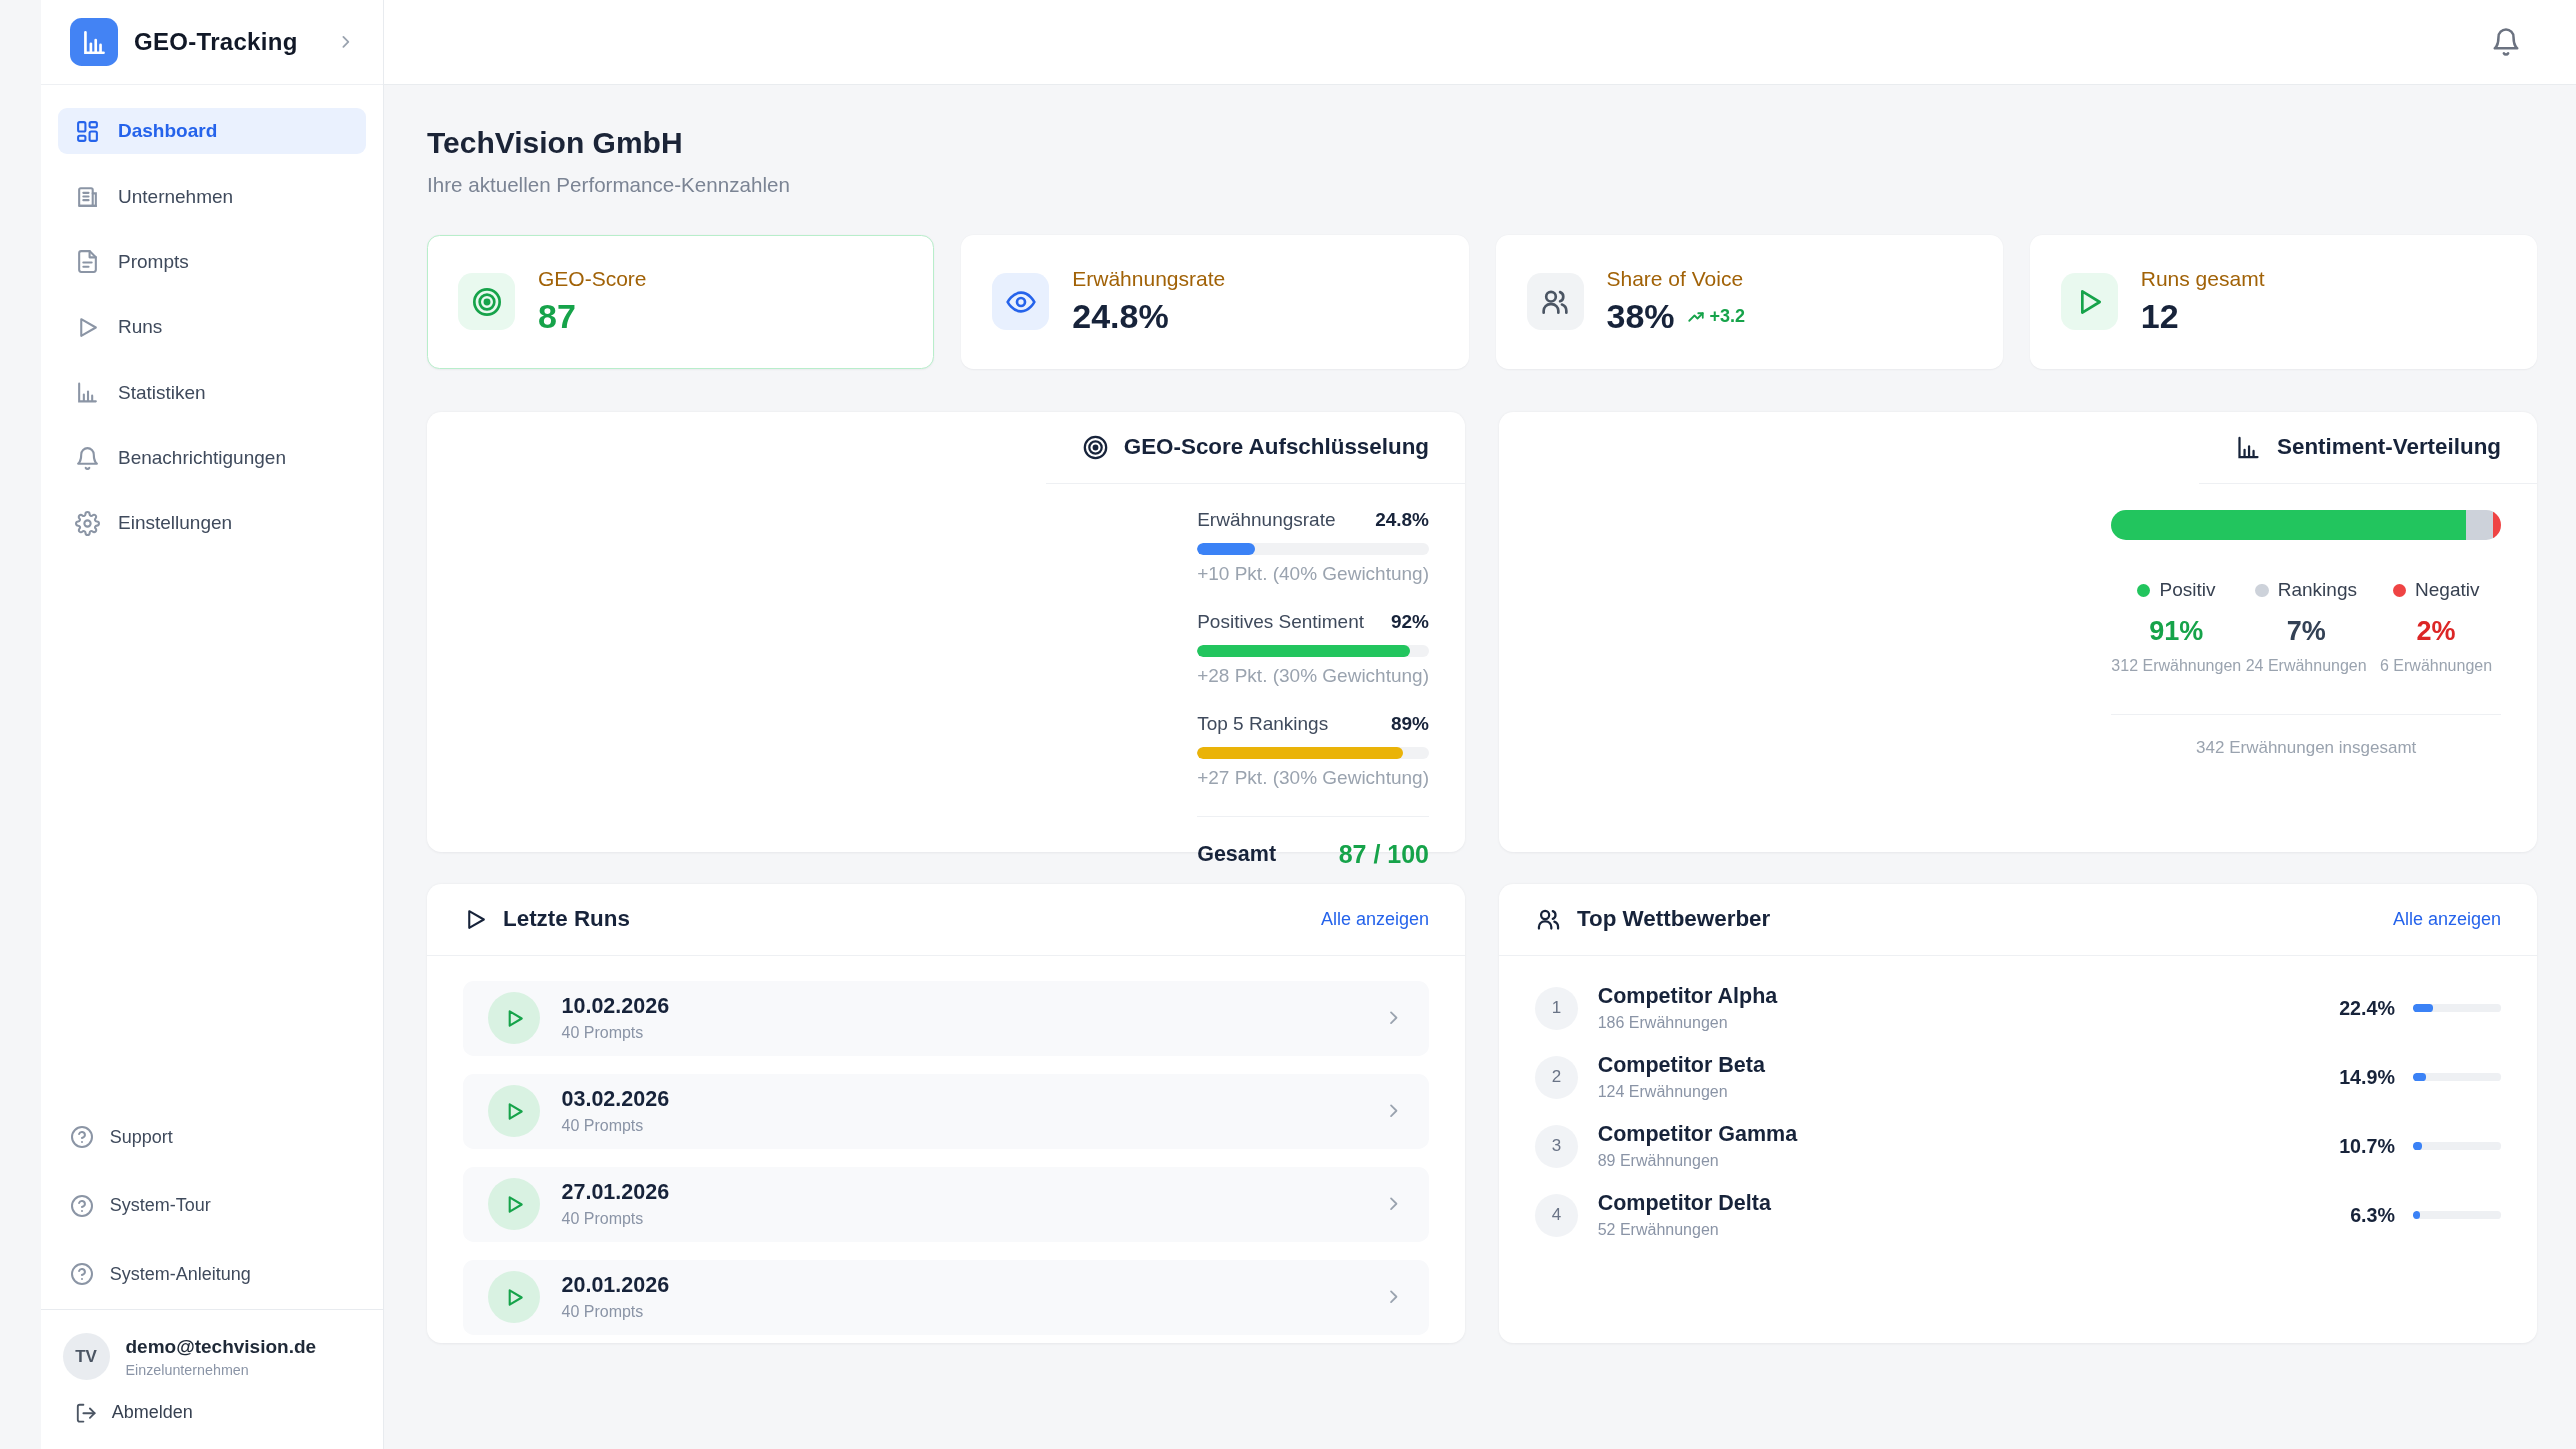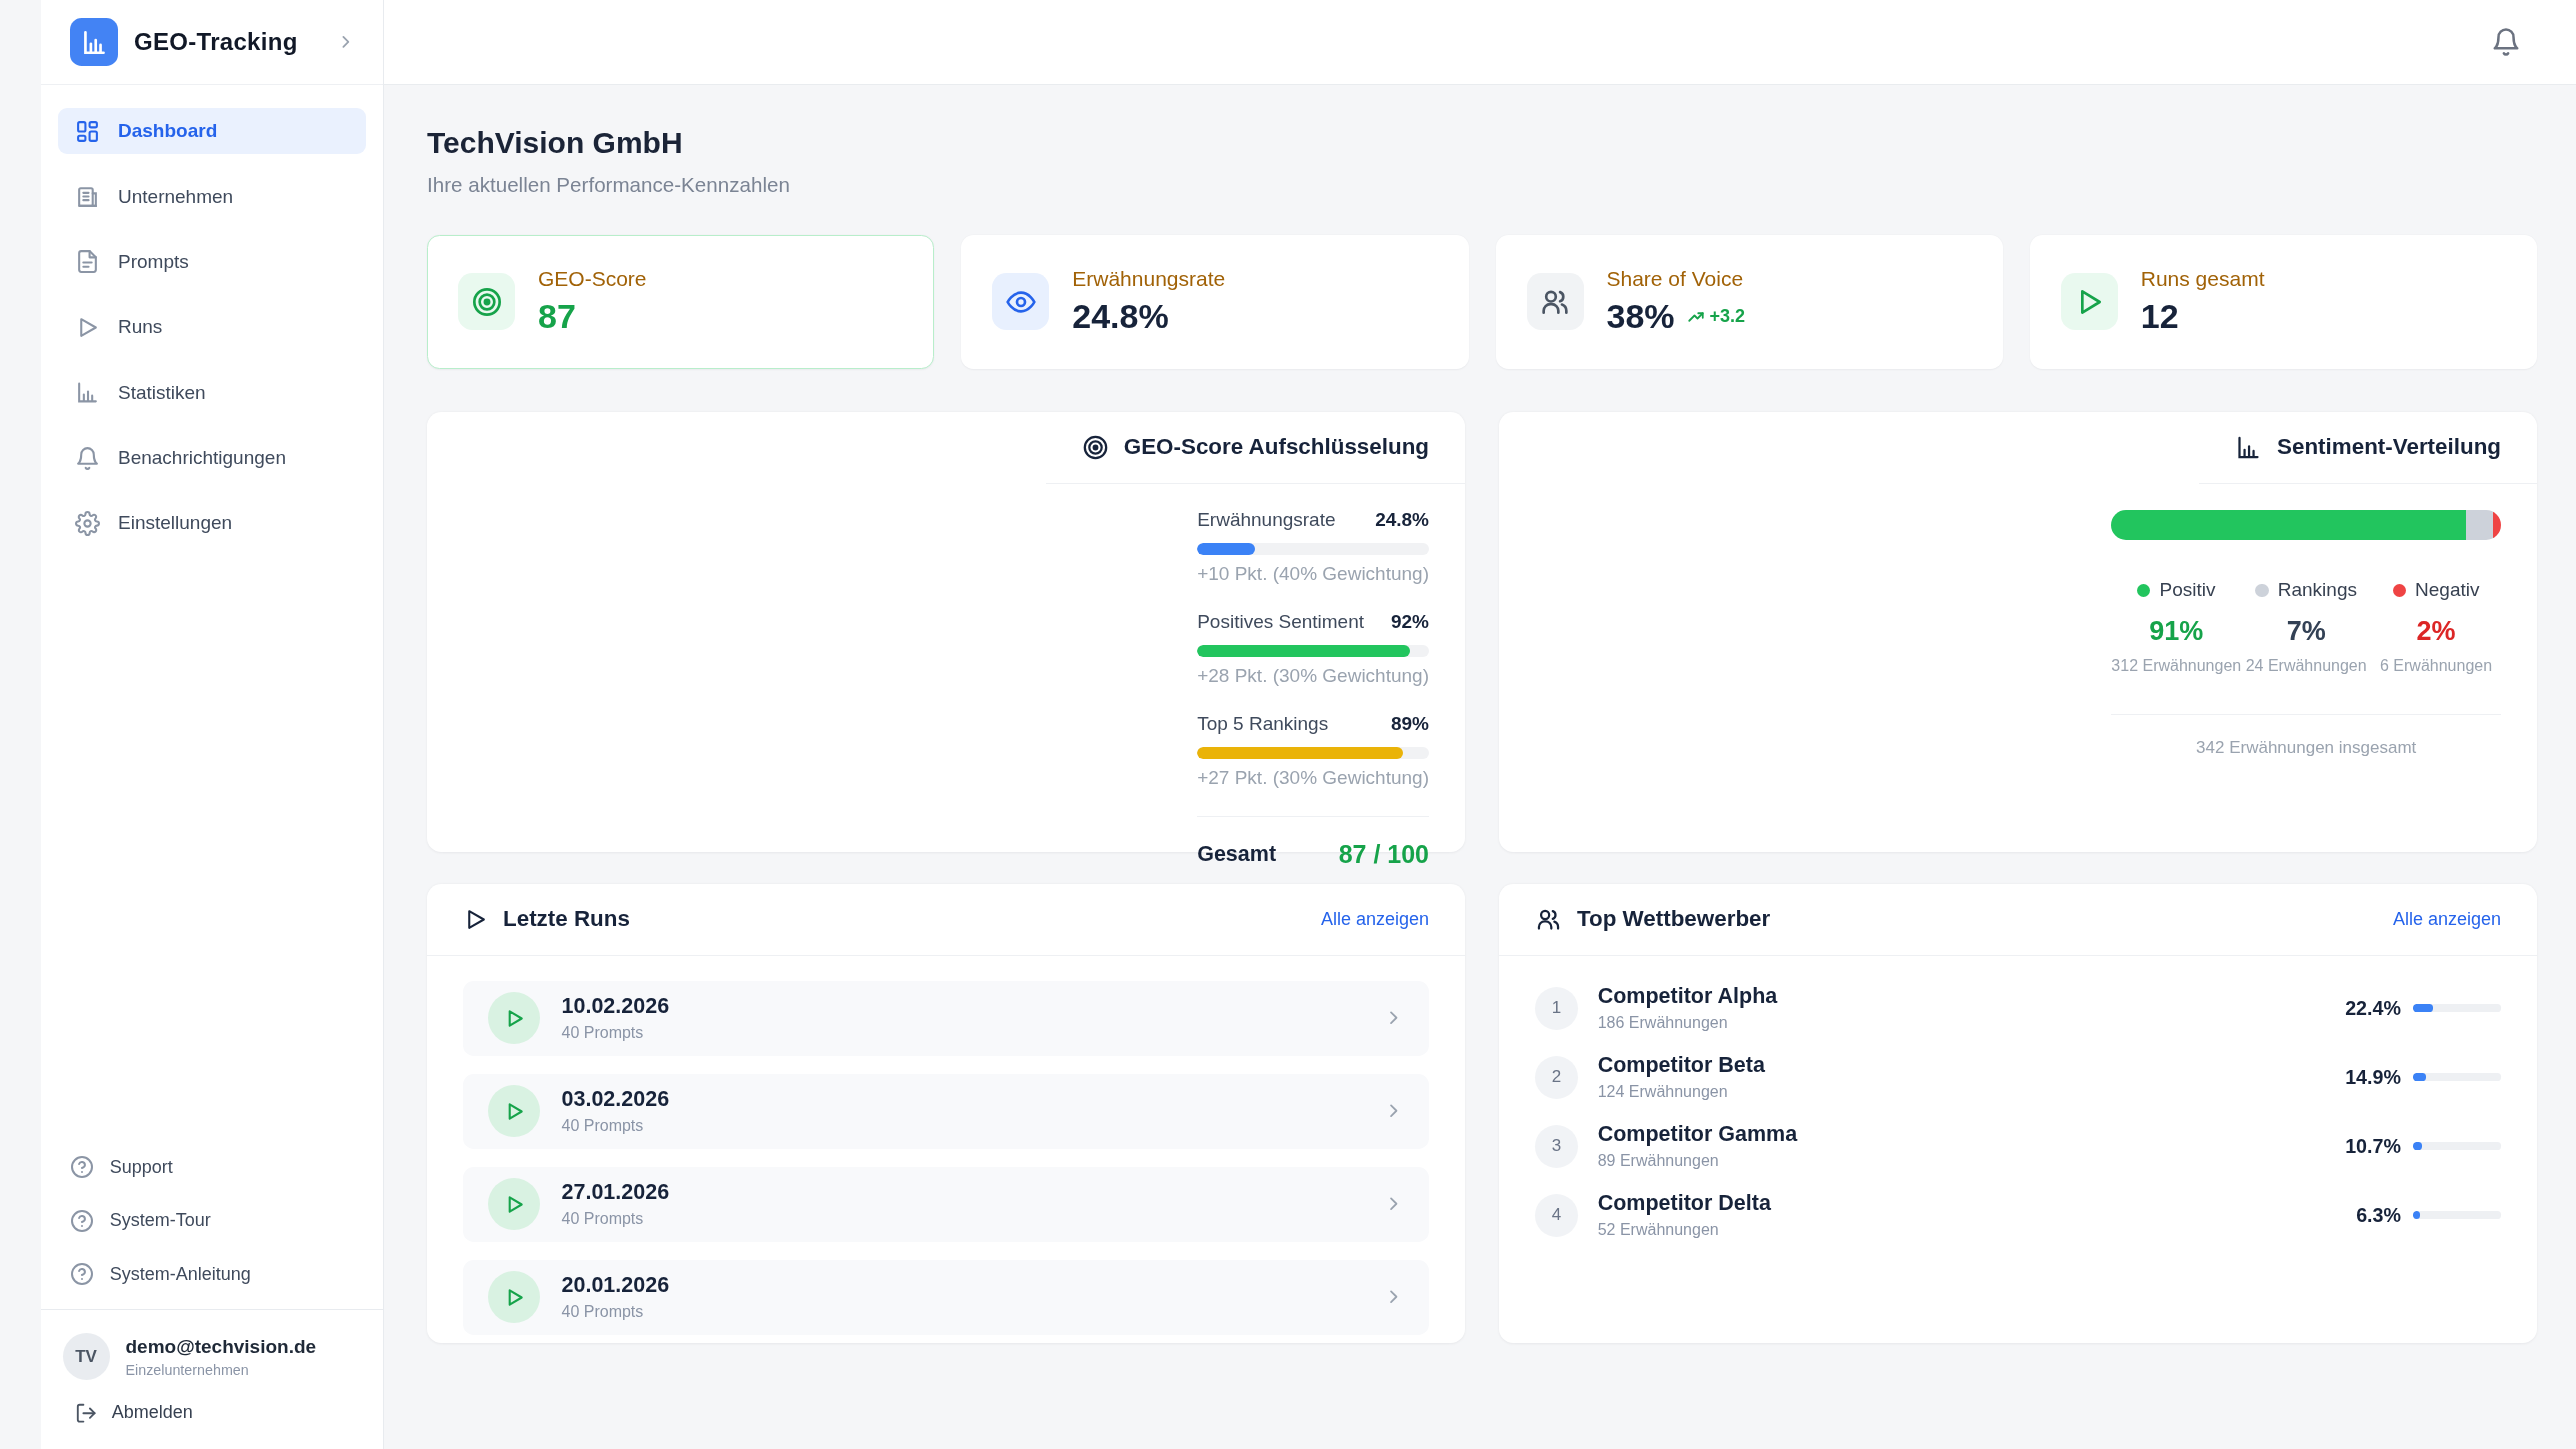--- a/index.html
+++ b/index.html
@@ -39,21 +39,21 @@
   .nav-item {
     display:flex; align-items:center; gap: 18px;
     padding: 10.7px 17px; border-radius: 9px;
     font-size: 19px; color:#3f4a5c; cursor:default;
   }
   .nav-item .icn { display:flex; color:#8b95a5; }
   .nav-item.active { background:#eaf1fe; color:#2563eb; font-weight:600; }
   .nav-item.active .icn { color:#2563eb; }
 
   .sidebar-bottom { margin-top:auto; display:flex; flex-direction:column; }
-  .footer-nav { padding: 9px 21.5px 16px; display:flex; flex-direction:column; gap: 15px; }
+  .footer-nav { padding: 9px 21.5px 16px; display:flex; flex-direction:column; gap: 30px; }
   .footer-item { display:flex; align-items:center; gap:16px; font-size:18px; color:#3f4a5c; padding: 7.2px 7.2px; }
   .footer-item .icn { display:flex; color:#8b95a5; }
 
   .user-section {
     border-top: 0.9px solid #e8ebef;
     padding: 23px 21.5px 10.7px;
     display:flex; align-items:center; gap:16px;
   }
   .avatar {
     width:47px; height:47px; border-radius:50%;
@@ -166,21 +166,21 @@
   
   .comp-body { padding: 18px 36px 0; display:flex; flex-direction:column; }
   .comp-row { display:flex; align-items:center; gap: 19.7px; height: 69px; }
   .comp-rank {
     width:43px; height:43px; border-radius:50%; background:#f1f3f6;
     color:#697386; font-size:17px; display:flex; align-items:center; justify-content:center;
     flex-shrink:0;
   }
   .comp-name { font-size:21.5px; font-weight:700; color:#17233a; }
   .comp-mentions { font-size:16px; color:#8a94a6; margin-top:5.4px; }
-  .comp-right { margin-left:auto; display:flex; align-items:center; gap:12px; }
+  .comp-right { margin-left:auto; display:flex; align-items:center; gap:18px; }
   .comp-share { font-size:19.7px; font-weight:600; color:#17233a; }
   .comp-track { width:88px; height:7.2px; border-radius:3.6px; background:#eef0f3; overflow:hidden; }
   .comp-fill { height:100%; border-radius:3.6px; background:#3b82f6; min-width:7.2px; }
 
   svg { display:block; }
 </style>
 </head>
 <body>
 
 <div class="app">

